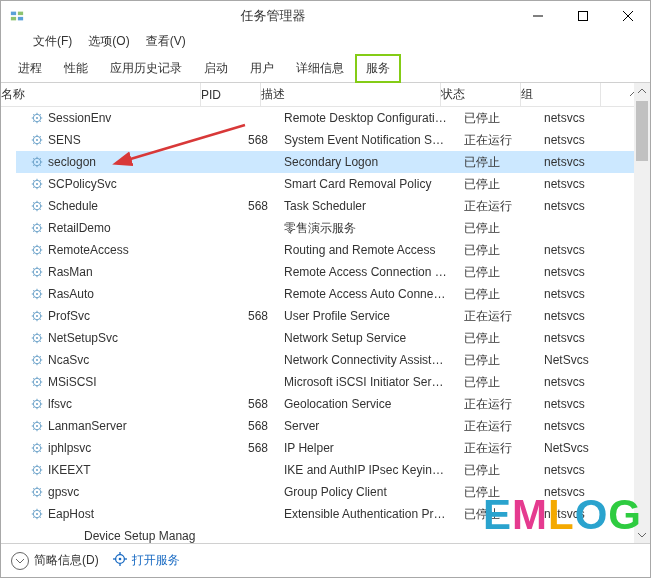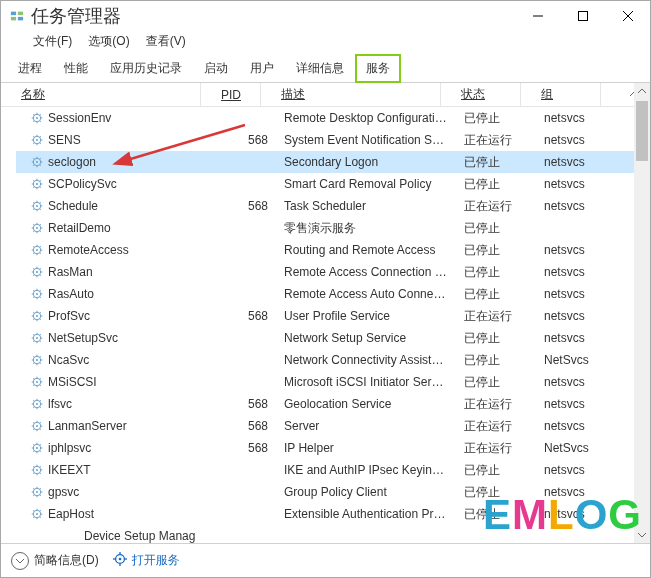--- a/index.html
+++ b/index.html
@@ -2,36 +2,36 @@
 <html><head>
 <meta charset="utf-8">
 <style>
   * { box-sizing: border-box; }
   html, body { margin: 0; padding: 0; font-family: "Microsoft YaHei", "Segoe UI", sans-serif; font-size: 12px; color: #333; }
   #window { width: 651px; height: 578px; background: #fff; border: 1px solid #a8a8a8; position: relative; display: flex; flex-direction: column; }
 
   
   #titlebar { height: 30px; display: flex; align-items: center; padding-left: 8px; }
   #titlebar .app-icon { width: 16px; height: 16px; margin-right: 6px; display: flex; align-items: center; justify-content: center; }
-  #titlebar .title { flex: 1; font-size: 18px; }
+  #titlebar .title { flex: 1; font-size: 13px; text-align: center; }
   #titlebar .win-controls { display: flex; }
   #titlebar .win-btn { width: 45px; height: 30px; display: flex; align-items: center; justify-content: center; }
 
   
   #menubar { height: 24px; display: flex; align-items: flex-start; padding: 0 24px; }
   #menubar .menu-item { padding: 2px 8px; cursor: default; }
 
   
   #tabstrip { height: 28px; display: flex; align-items: flex-end; padding: 0 6px; border-bottom: 1px solid #d0d0d0; position: relative; }
   #tabstrip .tab { padding: 5px 10px; border: 1px solid transparent; position: relative; bottom: -1px; cursor: default; margin-top: 8px; }
   #tabstrip .tab.active-highlight { border: 2px solid #84cc16; padding: 4px 9px; background: #fff; }
 
   
   #thead { display: flex; border-bottom: 1px solid #e5e5e5; height: 24px; align-items: center; position: relative; }
-  #thead .th { padding: 0 20px; border-right: 1px solid #e5e5e5; height: 100%; display: flex; align-items: center; color: #333; text-decoration: underline; }
+  #thead .th { padding: 0 0; border-right: 1px solid #e5e5e5; height: 100%; display: flex; align-items: center; color: #333; }
   #thead .sort-arrow { position: absolute; right: 10px; top: 3px; }
 
   
   #rows { flex: 1; overflow: hidden; position: relative; }
   .row { display: flex; height: 22px; align-items: center; margin-left: 15px; }
   .row.selected { background: #cce8ff; }
   .cell { padding: 0 8px; overflow: hidden; text-overflow: ellipsis; white-space: nowrap; }
   .gear { width: 14px; height: 14px; margin-left: 6px; margin-right: 4px; display: flex; align-items: center; justify-content: center; flex-shrink: 0; }
 
   

